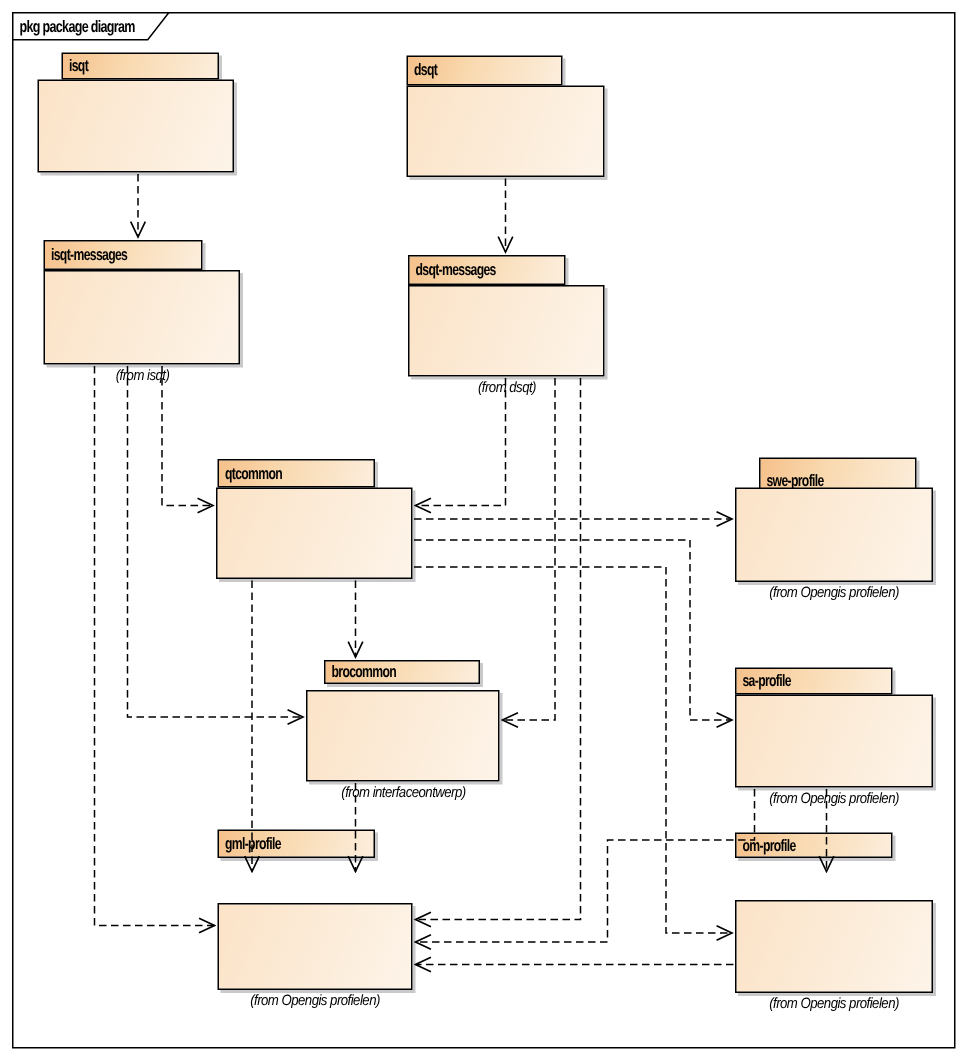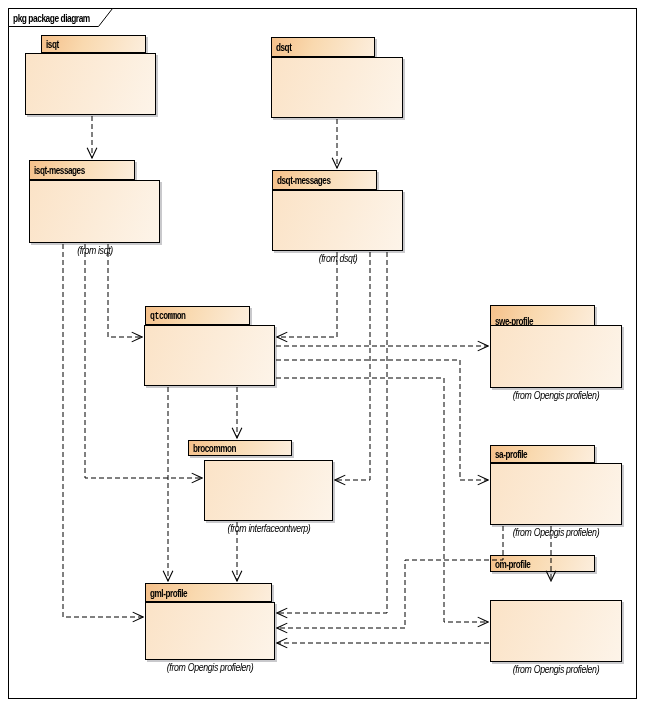--- a/index.html
+++ b/index.html
@@ -83,40 +83,40 @@
       <div class="pkg-title" style="left: 29px; top: 160px; width: 106px; height: 20px;">
         <span class="pkg-label">isqt-messages</span>
       </div>
       <div class="pkg-body" style="left: 29px; top: 180px; width: 131px; height: 63px;"></div>
       <div class="pkg-sublabel" style="left: 94.5px; top: 245px;">(from isqt)</div>
       <div class="pkg-title" style="left: 272px; top: 170px; width: 105px; height: 20px; padding-left: 24px;">
         <span class="pkg-label">dsqt-messages</span>
       </div>
       <div class="pkg-body" style="left: 272px; top: 190px; width: 131px; height: 61px;"></div>
       <div class="pkg-sublabel" style="left: 337.5px; top: 253px;">(from dsqt)</div>
-      <div class="pkg-title" style="left: 145px; top: 306px; width: 105px; height: 19px; font-family: Liberation Mono, monospace;">
+      <div class="pkg-title" style="left: 145px; top: 306px; width: 105px; height: 19px;">
         <span class="pkg-label">qtcommon</span>
       </div>
       <div class="pkg-body" style="left: 144px; top: 325px; width: 131px; height: 61px;"></div>
-      <div class="pkg-title" style="left: 490px; top: 305px; width: 105px; height: 32px;">
+      <div class="pkg-title" style="left: 506px; top: 305px; width: 105px; height: 32px;">
         <span class="pkg-label">swe-profile</span>
       </div>
       <div class="pkg-body" style="left: 490px; top: 325px; width: 132px; height: 63px;"></div>
       <div class="pkg-sublabel" style="left: 556px; top: 390px;">(from Opengis profielen)</div>
-      <div class="pkg-title" style="left: 188px; top: 440px; width: 104px; height: 16px;">
+      <div class="pkg-title" style="left: 216px; top: 440px; width: 104px; height: 16px;">
         <span class="pkg-label">brocommon</span>
       </div>
       <div class="pkg-body" style="left: 204px; top: 460px; width: 129px; height: 61px;"></div>
       <div class="pkg-sublabel" style="left: 268.5px; top: 523px;">(from interfaceontwerp)</div>
       <div class="pkg-title" style="left: 490px; top: 445px; width: 105px; height: 18px;">
         <span class="pkg-label">sa-profile</span>
       </div>
       <div class="pkg-body" style="left: 490px; top: 463px; width: 132px; height: 62px;"></div>
       <div class="pkg-sublabel" style="left: 556px; top: 527px;">(from Opengis profielen)</div>
-      <div class="pkg-title" style="left: 145px; top: 583px; width: 127px; height: 19px;">
+      <div class="pkg-title" style="left: 145px; top: 553px; width: 105px; height: 19px;">
         <span class="pkg-label">gml-profile</span>
       </div>
       <div class="pkg-body" style="left: 145px; top: 602px; width: 130px; height: 58px;"></div>
       <div class="pkg-sublabel" style="left: 210px; top: 662px;">(from Opengis profielen)</div>
       <div class="pkg-title" style="left: 490px; top: 555px; width: 105px; height: 17px;">
         <span class="pkg-label">om-profile</span>
       </div>
       <div class="pkg-body" style="left: 490px; top: 600px; width: 132px; height: 62px;"></div>
       <div class="pkg-sublabel" style="left: 556px; top: 664px;">(from Opengis profielen)</div>
     </div>

